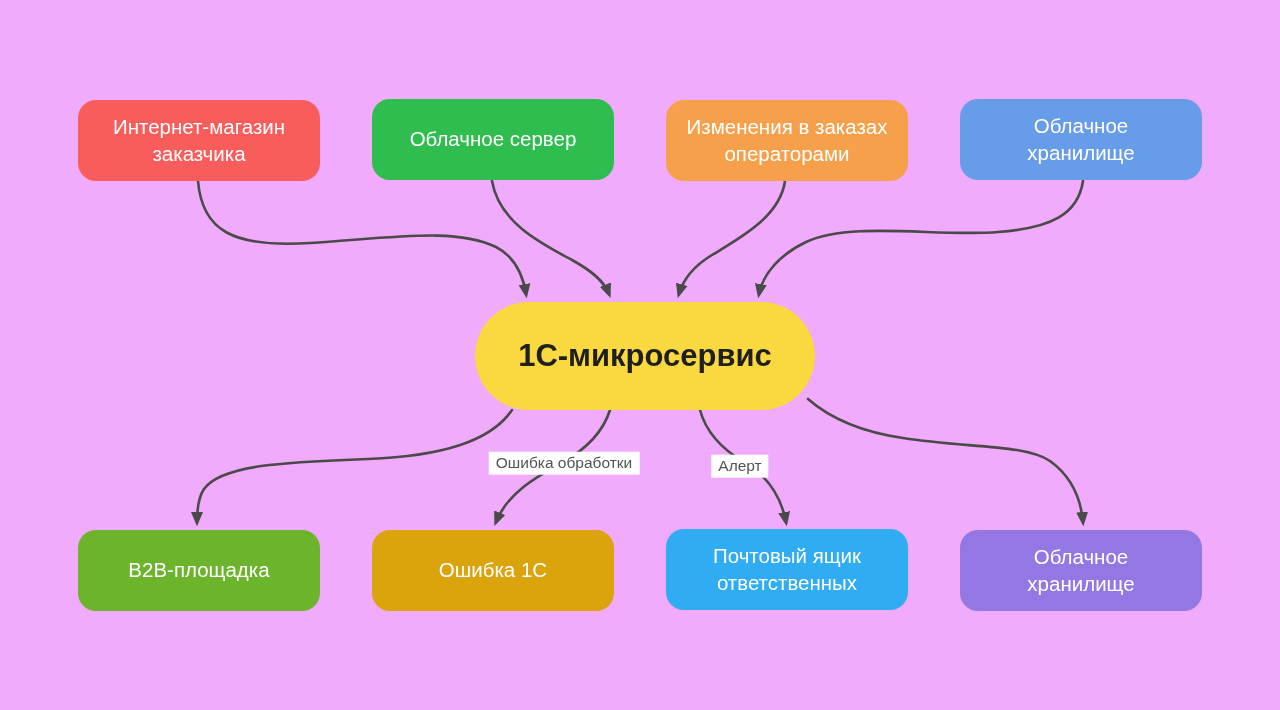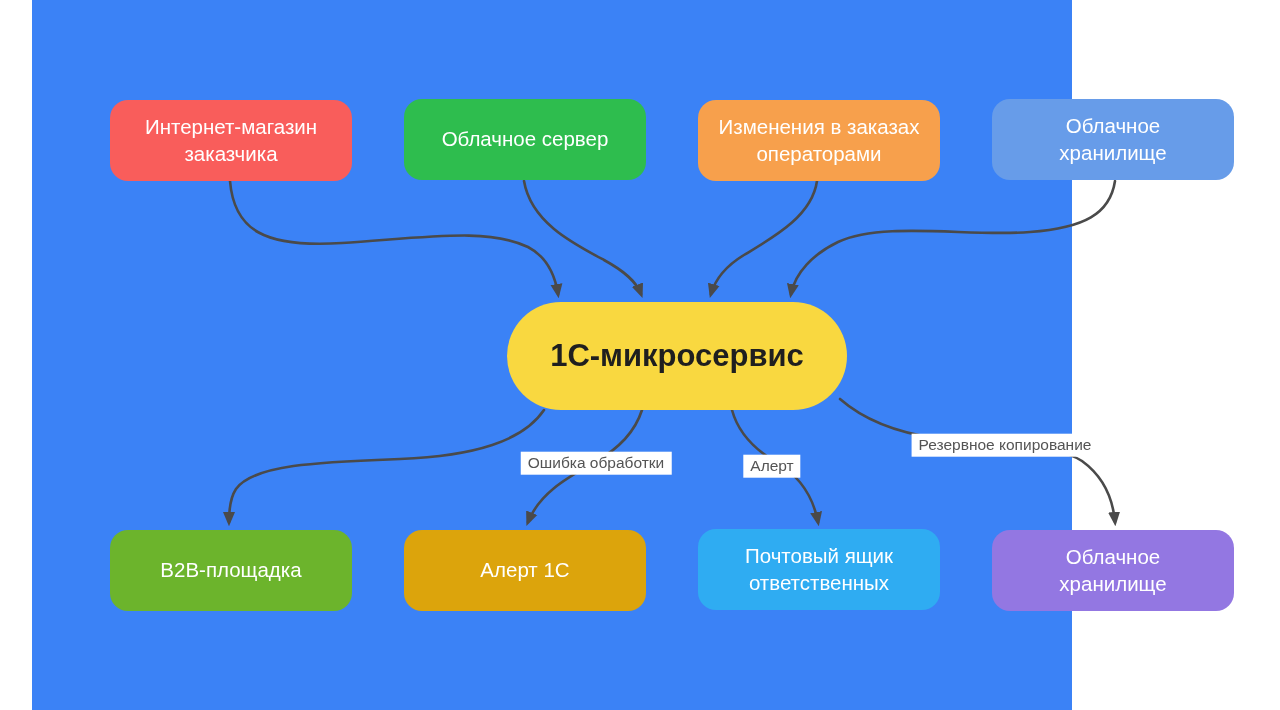--- a/index.html
+++ b/index.html
@@ -4,23 +4,22 @@
 <style>
   html, body {
     margin: 0; padding: 0;
     width: 1280px; height: 710px;
     background: #ffffff;
     font-family: "Liberation Sans", sans-serif;
     overflow: hidden;
   }
   .canvas {
     position: relative;
-    width: 1040px; height: 710px;
-    background: #3b82f6;
-    margin-left: 32px;
+    width: 1280px; height: 710px;
+    background: #f0abfc;
   }
   svg.edges {
     position: absolute;
     left: 0; top: 0;
     width: 1280px; height: 710px;
   }
   svg.edges path.edge {
     fill: none;
     stroke-width: 2.6;
     stroke-linecap: round;
@@ -108,26 +107,25 @@
   </div>
 
   <div class="node center-node pos-center" style="background-color: rgb(249, 216, 64);">
     <span>1С-микросервис</span>
   </div>
 
   <div class="node pos-tgt-0" style="background-color: rgb(108, 180, 44);">
     <span>B2B-площадка</span>
   </div>
   <div class="node pos-tgt-1" style="background-color: rgb(220, 164, 12);">
-    <span>Алерт 1С</span>
+    <span>Ошибка 1С</span>
   </div>
   <div class="node pos-tgt-2" style="background-color: rgb(47, 172, 242);">
     <span>Почтовый ящик ответственных</span>
   </div>
   <div class="node pos-tgt-3" style="background-color: rgb(147, 119, 226);">
     <span>Облачное хранилище</span>
   </div>
 
   <span class="edge-label pos-label-error" style="color: rgb(84, 84, 84);">Ошибка обработки</span>
   <span class="edge-label pos-label-alert" style="color: rgb(84, 84, 84);">Алерт</span>
-  <span class="edge-label pos-label-backup" style="color: rgb(84, 84, 84);">Резервное копирование</span>
 
 </div>
 
 </body></html>

